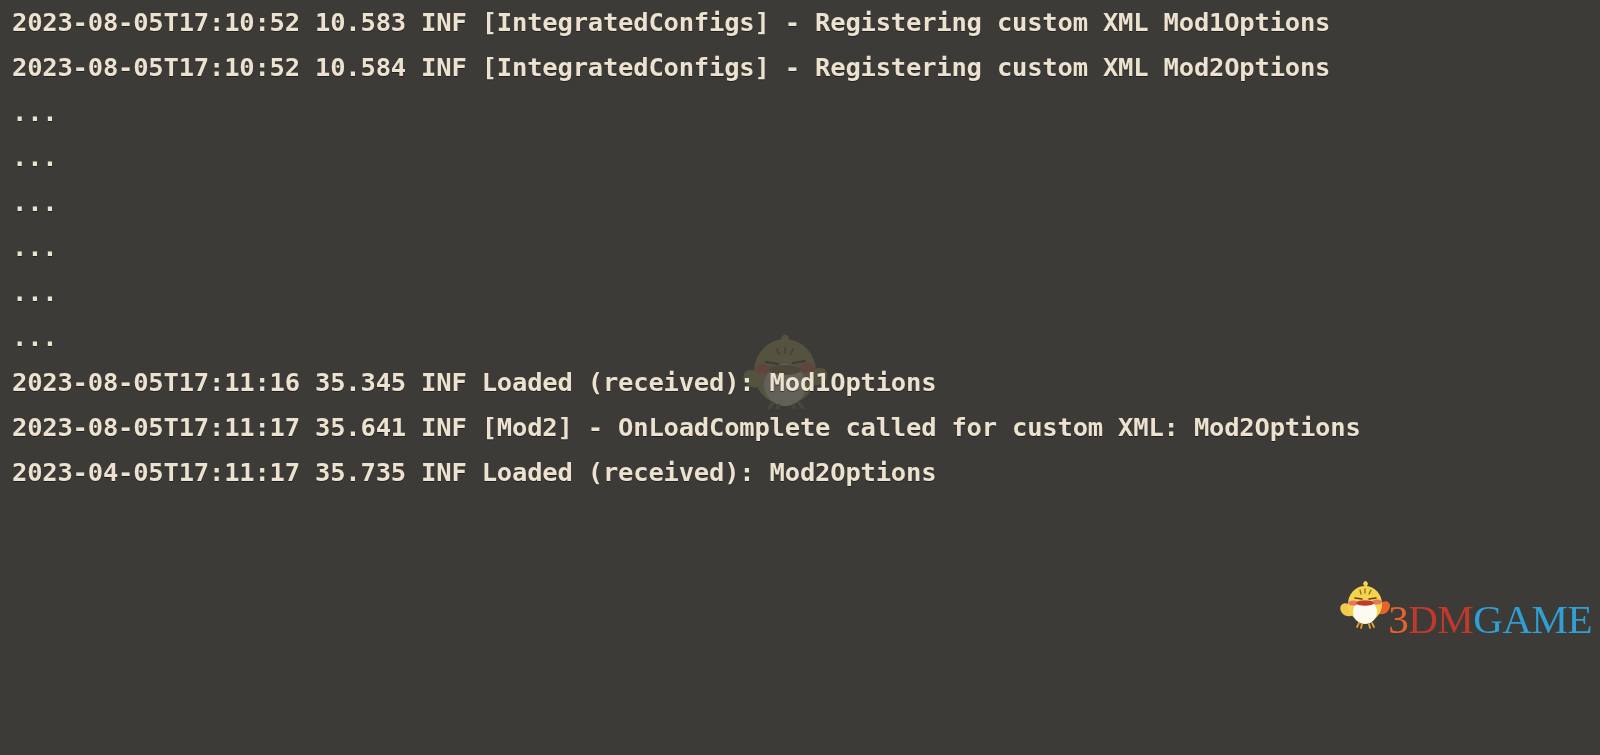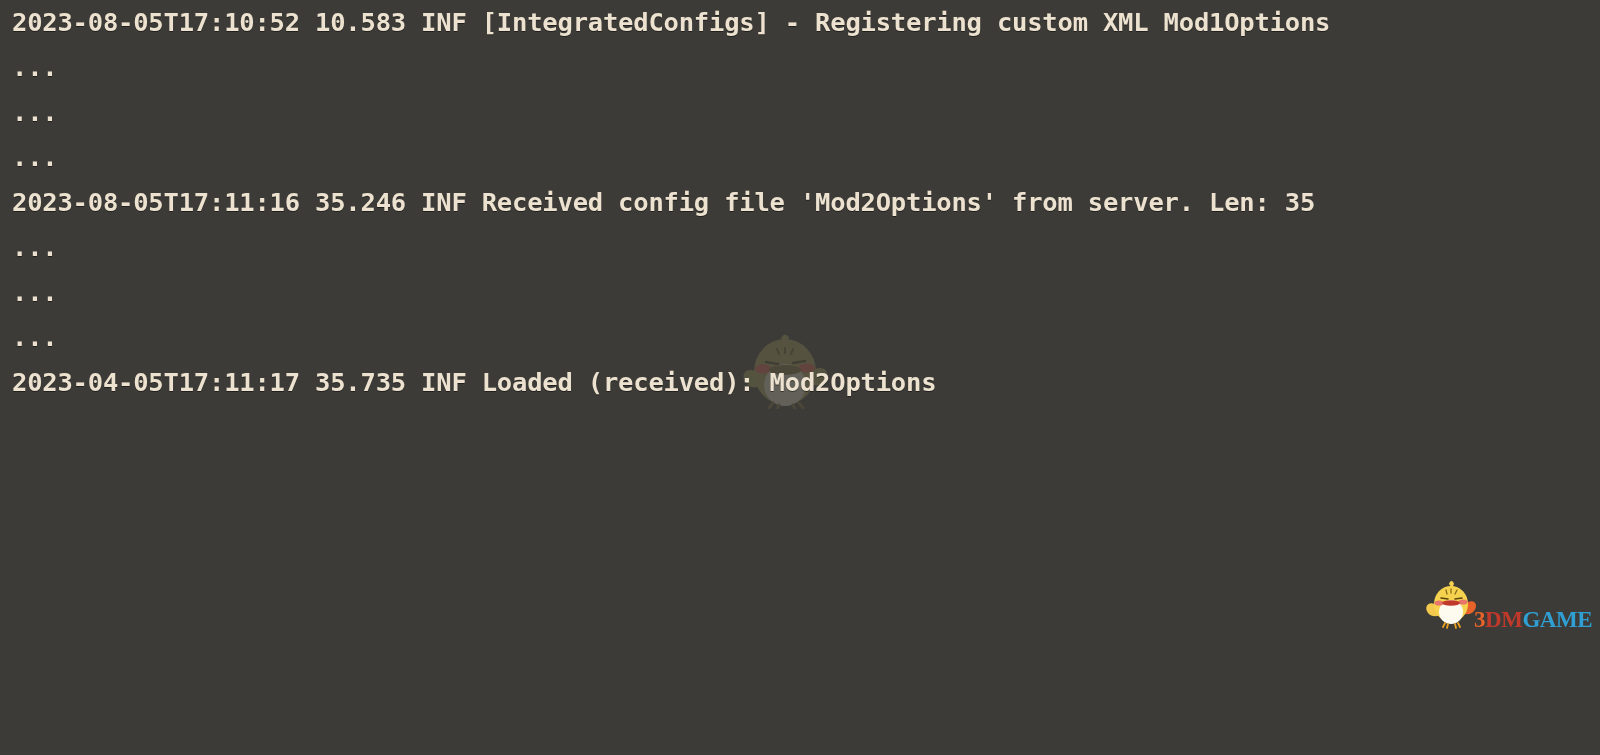--- a/index.html
+++ b/index.html
@@ -69,22 +69,22 @@
     z-index: 6;
   }
   #brand-logo .brand-mark {
     width: 54px;
     height: 52px;
     margin-right: -4px;
     position: relative;
   }
   #brand-logo .brand-text {
     font-family: "Liberation Serif", "DejaVu Serif", serif;
-    font-size: 23px;
-    font-weight: bold;
+    font-size: 41px;
+    font-weight: normal;
     letter-spacing: -0.5px;
     line-height: 1;
     white-space: nowrap;
     margin-top: 32px;
   }
   .brand-3 { color: #e8632a; }
   .brand-dm { color: #c0392b; }
   .brand-game { color: #2f9fd4; }
 </style>
 </head>
@@ -114,27 +114,29 @@
       <path d="M58 36 L70 34" stroke="#4a4729" stroke-width="2.6" stroke-linecap="round"></path>
 
       <ellipse cx="50" cy="43" rx="16" ry="5" fill="#6e6338"></ellipse>
 
       <path d="M38 76 L34 81 M44 78 L42 82 M58 78 L60 82 M64 76 L68 81" stroke="#6e6338" stroke-width="3" stroke-linecap="round"></path>
     </svg>
   </div>
 
   <div id="console">
     <div class="log-line">2023-08-05T17:10:52 10.583 INF [IntegratedConfigs] - Registering custom XML Mod1Options</div>
+    <div class="log-line">2023-08-05T17:10:52 10.584 INF [IntegratedConfigs] - Registering custom XML Mod2Options</div>
     <div class="log-line ellipsis">...</div>
     <div class="log-line ellipsis">...</div>
     <div class="log-line ellipsis">...</div>
-    <div class="log-line">2023-08-05T17:11:16 35.246 INF Received config file 'Mod2Options' from server. Len: 35</div>
     <div class="log-line ellipsis">...</div>
     <div class="log-line ellipsis">...</div>
     <div class="log-line ellipsis">...</div>
+    <div class="log-line">2023-08-05T17:11:16 35.345 INF Loaded (received): Mod1Options</div>
+    <div class="log-line">2023-08-05T17:11:17 35.641 INF [Mod2] - OnLoadComplete called for custom XML: Mod2Options</div>
     <div class="log-line">2023-04-05T17:11:17 35.735 INF Loaded (received): Mod2Options</div>
   </div>
 
   <div id="brand-logo">
     <div class="brand-mark">
       <svg viewBox="0 0 54 52" width="54" height="52" aria-hidden="true">
         <path d="M11 27 C3 24 0 31 4 36 C8 41 16 40 19 35 Z" fill="#f2c94c"></path>
         <path d="M44 25 C52 22 54 29 50 34 C46 39 39 38 36 33 Z" fill="#e8632a"></path>
         <ellipse cx="27" cy="27" rx="17" ry="18" fill="#f5d34f"></ellipse>
         <ellipse cx="27" cy="35" rx="12" ry="12" fill="#fdfaf0"></ellipse>

